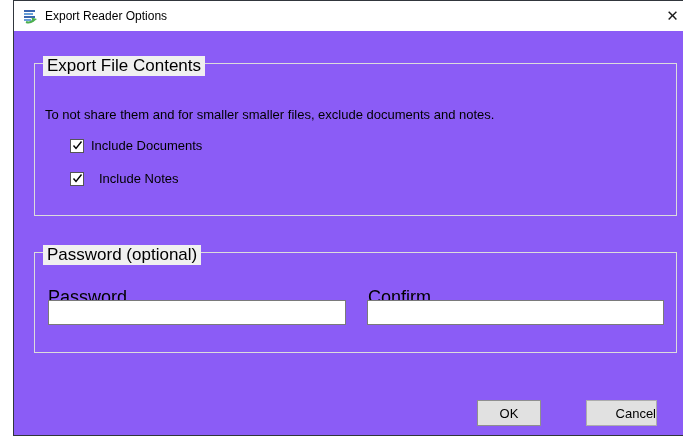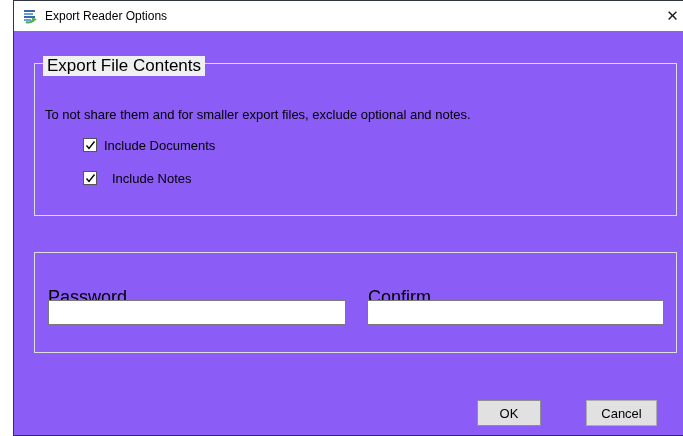--- a/index.html
+++ b/index.html
@@ -46,21 +46,21 @@
   }
 
   .desc {
     position:absolute; left:10px; font-size:13px; color:#000; white-space:nowrap;
   }
   .desc.line1 { top:19px; }
   .desc.line2 { top:43px; }
 
   
   .check-row {
-    position:absolute; left:48px; display:flex; 
+    position:absolute; left:35px; display:flex; align-items:center;
   }
   .check-row.row1 { top:74px; }
   .check-row.row2 { top:107px;gap:8px; }
   .checkbox {
     width:14px; height:14px; background:#fff;
     border:1px solid #555555;
     display:flex; align-items:center; justify-content:center;
     flex:0 0 auto;
   }
   .checkbox svg { display:block; }
@@ -82,21 +82,21 @@
   .text-input.cf { left:332px; width:297px; }
 
   
   .btn {
     position:absolute; top:399px; height:26px;
     background:#e1e1e1; border:1px solid #adadad;
     font-family:"Liberation Sans", sans-serif; font-size:13px; color:#000;
     text-align:center; cursor:default;
   }
   .btn.ok { left:463px; width:64px; border-color:#8f8f8f; }
-  .btn.cancel { left:572px; width:71px; }
+  .btn.cancel { left:572px; width:71px;text-align:right; }
 </style>
 </head>
 <body>
 
 <div class="window">
 
   <div class="titlebar">
     <svg class="app-icon" viewBox="0 0 16 16">
       <rect x="2" y="2" width="11" height="2" fill="#3a66b0"></rect>
       <rect x="2" y="5" width="9" height="2" fill="#6aa0d8"></rect>
@@ -104,21 +104,21 @@
       <rect x="2" y="11" width="7" height="2" fill="#6aa0d8"></rect>
       <path d="M4,14 Q8,15.5 11,12.5" stroke="#4caf50" stroke-width="2" fill="none"></path>
       <path d="M9.5,9.5 L15,11 L10.5,14.5 Z" fill="#4caf50"></path>
     </svg>
     <span class="title-text">Export Reader Options</span>
     <div class="close-btn">✕</div>
   </div>
 
   <div class="groupbox contents">
     <span class="legend">Export File Contents</span>
-    <div class="desc line2">To not share them and for smaller export files, exclude optional and notes.</div>
+    <div class="desc line2">To not share them and for smaller smaller files, exclude documents and notes.</div>
 
     <div class="check-row row1">
       <span class="checkbox">
         <svg width="11" height="11" viewBox="0 0 11 11">
           <polyline points="1.5,5.5 4,8.5 9.5,1.5" stroke="#000" stroke-width="1.4" fill="none"></polyline>
         </svg>
       </span>
       <span class="check-label">Include Documents</span>
     </div>
 
@@ -126,20 +126,21 @@
       <span class="checkbox">
         <svg width="11" height="11" viewBox="0 0 11 11">
           <polyline points="1.5,5.5 4,8.5 9.5,1.5" stroke="#000" stroke-width="1.4" fill="none"></polyline>
         </svg>
       </span>
       <span class="check-label">Include Notes</span>
     </div>
   </div>
 
   <div class="groupbox password">
+    <span class="legend">Password (optional)</span>
     <span class="field-label pw">Password</span>
     <span class="field-label cf">Confirm</span>
     <input class="text-input pw" type="password" value="" style="">
     <input class="text-input cf" type="password" value="" style="">
   </div>
 
   <button class="btn ok">OK</button>
   <button class="btn cancel">Cancel</button>
 
 </div>

